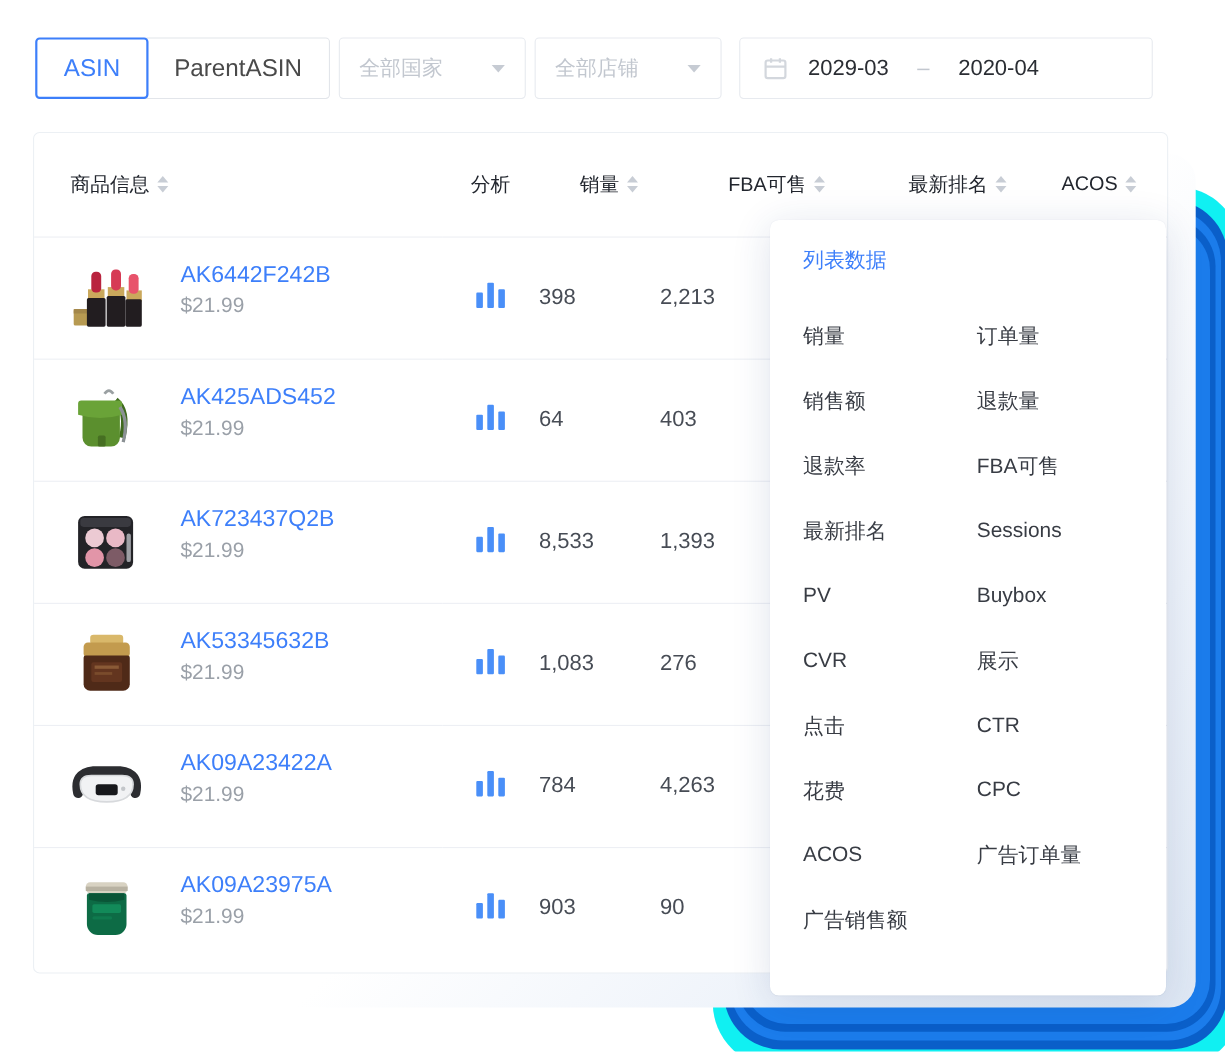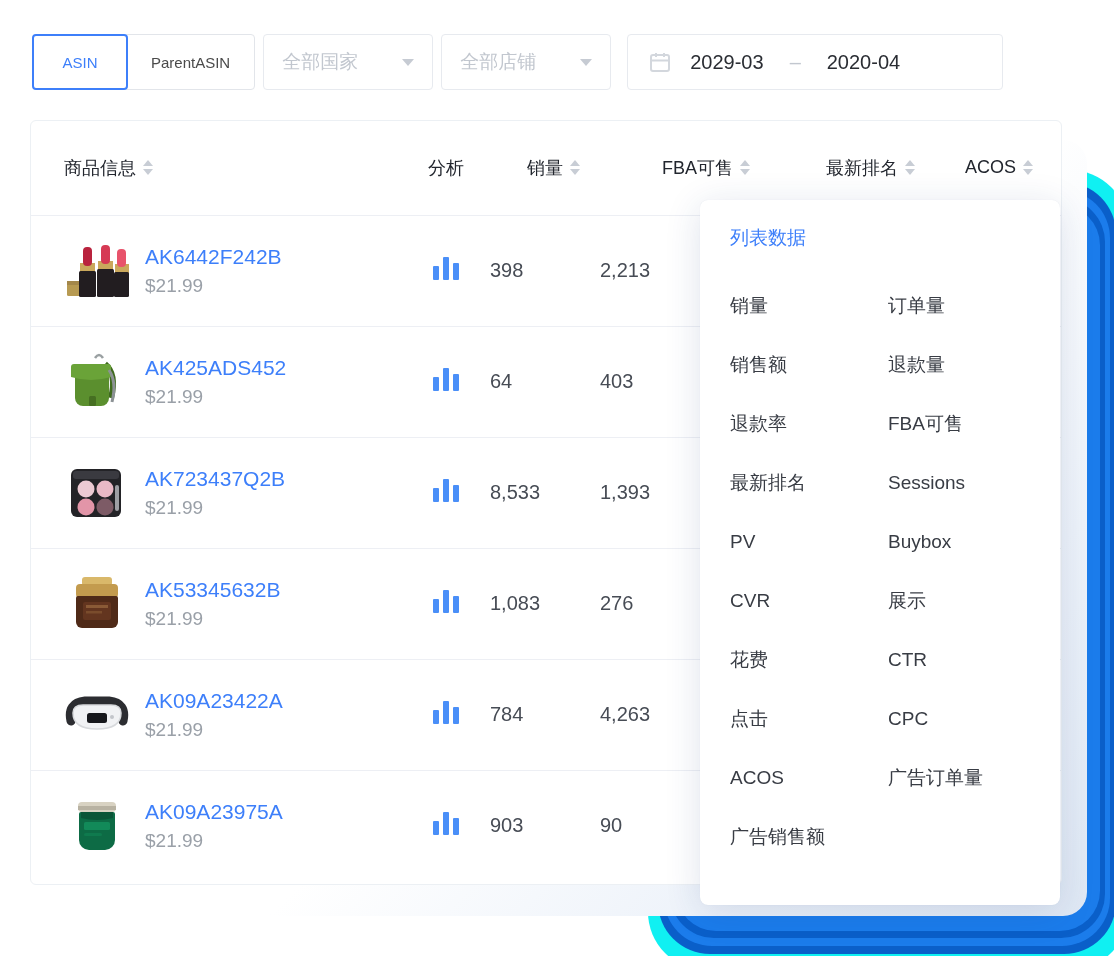--- a/index.html
+++ b/index.html
@@ -17,21 +17,21 @@
   .deco-blue2 { left:664px; top:190px; width:446px; height:756px; border-radius:48px; background:#1B7CEB; }
   .deco-blue3 { left:670px; top:198px; width:435px; height:740px; border-radius:44px; background:#0A5FC9; }
   .deco-blue4 { left:676px; top:205px; width:424px; height:726px; border-radius:40px; background:#1B7CEB; }
   .deco-light { left:44px;  top:140px; width:1043px; height:776px; border-radius:24px;
                 background:linear-gradient(135deg,#ffffff 55%,#eef3fa 78%,#dfe8f4 100%); }
 
   
   .filterbar { position:absolute; left:32px; top:34px; height:56px; display:flex; align-items:stretch; z-index:2; }
   .seg { display:flex; }
   .seg-btn { min-width:96px; padding:8px 24px; display:flex; align-items:center; justify-content:center;
-             font-size:15px; color:#4a4a4a; background:#fff; border:1px solid #e2e5ea; border-radius:4px; cursor:pointer; }
+             font-size:22px; color:#4a4a4a; background:#fff; border:1px solid #e2e5ea; border-radius:4px; cursor:pointer; }
   .seg-btn.active { color:#3D7FFA; border:2px solid #3D7FFA; z-index:1; }
   .seg-btn + .seg-btn { margin-left:-2px; border-top-left-radius:0; border-bottom-left-radius:0; }
   .select-box { width:170px; margin-left:8px; border:1px solid #e7eaef; border-radius:4px; background:#fff;
                 display:flex; align-items:center; justify-content:space-between; padding:0 18px; cursor:pointer; }
   .select-box .value { font-size:19px; color:#c2c7cf; }
   .caret-down { width:0; height:0; border-left:6px solid transparent; border-right:6px solid transparent;
                 border-top:7px solid #c6cbd3; margin-left:8px; }
   .daterange { margin-left:16px; width:376px; border:1px solid #e7eaef; border-radius:4px; background:#fff;
                display:flex; align-items:center; padding:0 20px; cursor:pointer; }
   .daterange .date { font-size:20px; color:#2a2d33; }
@@ -51,21 +51,21 @@
   .grid th.right { text-align:right; }
   .grid td { height:111px; border-top:1px solid #edeff4; font-size:20px; color:#474c55; }
   .grid td.num { text-align:left; white-space:nowrap; }
   .grid td.pad-r20, .grid th.pad-r20 { padding-right:20px; }
   .grid th.pad-r28 { padding-right:28px; }
   .th-flex { display:inline-flex; align-items:center; gap:7px; cursor:pointer; }
   .sorter { display:inline-flex; flex-direction:column; gap:3px; }
   .sorter .up   { width:0;height:0;border-left:5px solid transparent;border-right:5px solid transparent;border-bottom:6px solid #c8cdd5; }
   .sorter .down { width:0;height:0;border-left:5px solid transparent;border-right:5px solid transparent;border-top:6px solid #c8cdd5; }
 
-  .prod-cell { display:flex; align-items:center; padding-left:33px; gap:15px; }
+  .prod-cell { display:flex; align-items:flex-start; padding-left:33px; gap:34px; }
   .thumb { width:66px; height:66px; flex:0 0 66px; display:flex; align-items:center; justify-content:center; }
   .prod-info { display:flex; flex-direction:column; gap:6px; }
   .asin-link { font-size:21px; color:#3D7FFA; text-decoration:none; cursor:pointer; }
   .price { font-size:19px; color:#9aa0a8; }
 
   .bars { display:inline-flex; align-items:flex-end; gap:4px; height:24px; cursor:pointer; }
   .bars i { display:block; width:6px; background:#4A8FF8; border-radius:1px; }
   .bars .b1{height:14px;} .bars .b2{height:23px;} .bars .b3{height:17px;}
   td.center { text-align:center; }
 
@@ -385,22 +385,22 @@
   <div class="popup">
     <div class="popup-title">列表数据</div>
     <div class="popup-cols">
       <div class="popup-col left">
         <div class="popup-item">销量</div>
         <div class="popup-item">销售额</div>
         <div class="popup-item">退款率</div>
         <div class="popup-item">最新排名</div>
         <div class="popup-item">PV</div>
         <div class="popup-item">CVR</div>
+        <div class="popup-item">点击</div>
         <div class="popup-item">花费</div>
-        <div class="popup-item">点击</div>
         <div class="popup-item">ACOS</div>
         <div class="popup-item">广告销售额</div>
       </div>
       <div class="popup-col">
         <div class="popup-item">订单量</div>
         <div class="popup-item">退款量</div>
         <div class="popup-item">FBA可售</div>
         <div class="popup-item">Sessions</div>
         <div class="popup-item">Buybox</div>
         <div class="popup-item">展示</div>

